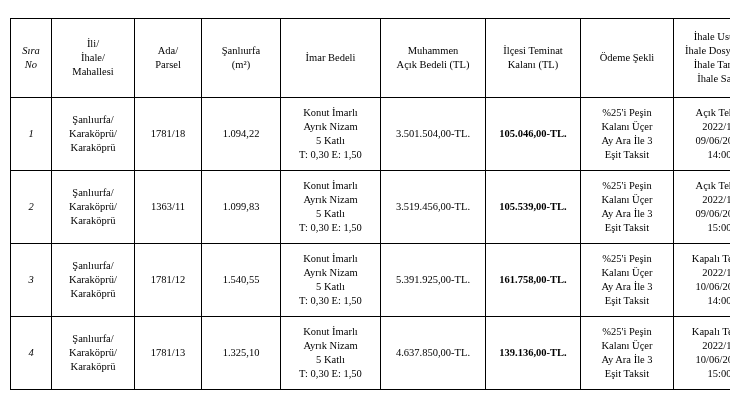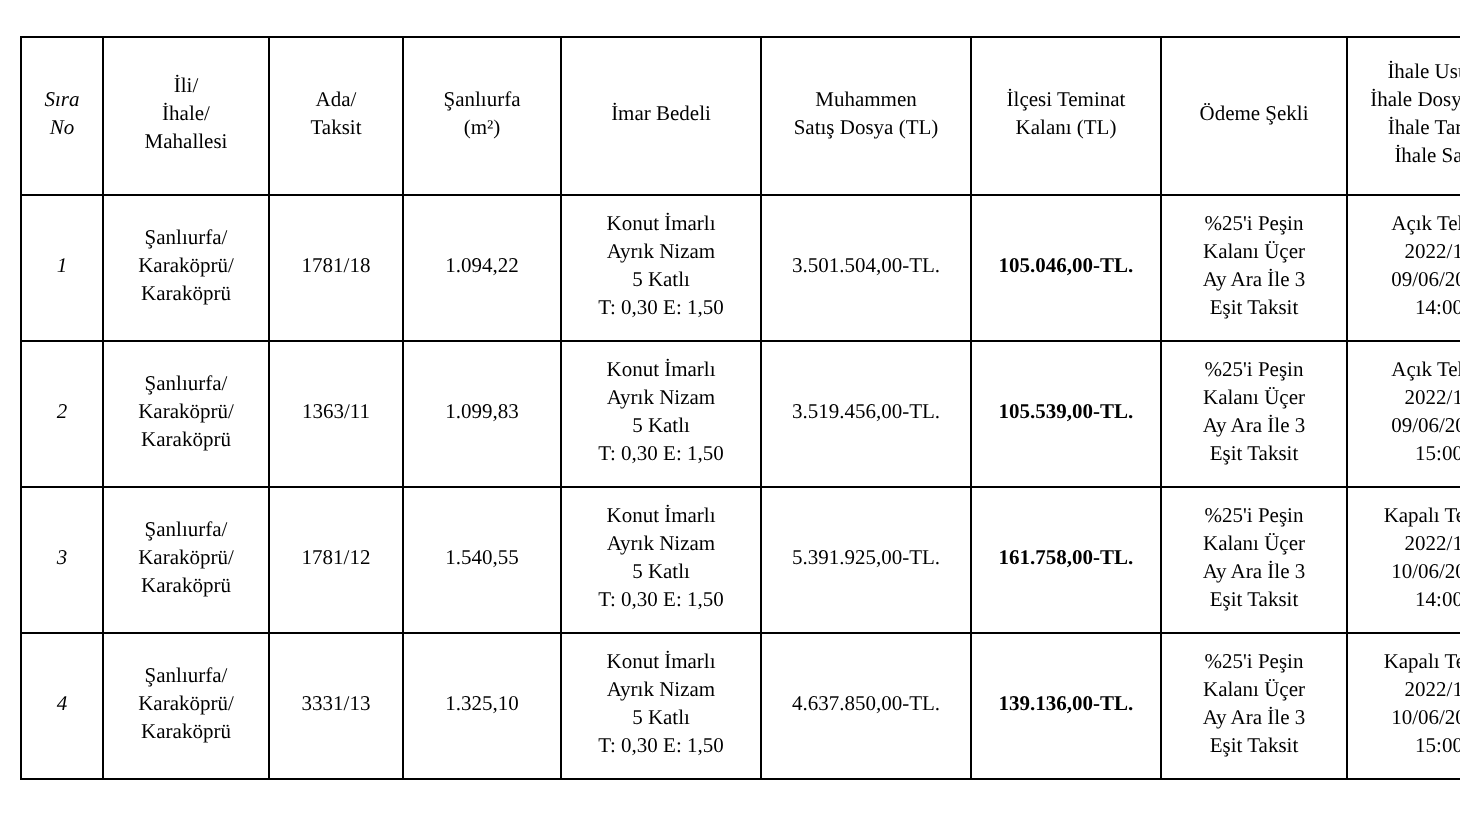--- a/index.html
+++ b/index.html
@@ -69,32 +69,32 @@
           <span>Sıra</span>
           <span>No</span>
         </th>
         <th class="col-loc cell-lines">
           <span>İli/</span>
           <span>İhale/</span>
           <span>Mahallesi</span>
         </th>
         <th class="col-ada cell-lines">
           <span>Ada/</span>
-          <span>Taksit</span>
+          <span>Parsel</span>
         </th>
         <th class="col-area cell-lines">
           <span>Şanlıurfa</span>
           <span>(m²)</span>
         </th>
         <th class="col-imar cell-lines">
           <span>İmar Bedeli</span>
         </th>
         <th class="col-muh cell-lines">
           <span>Muhammen</span>
-          <span>Satış Dosya (TL)</span>
+          <span>Açık Bedeli (TL)</span>
         </th>
         <th class="col-gec cell-lines">
           <span>İlçesi Teminat</span>
           <span>Kalanı (TL)</span>
         </th>
         <th class="col-ode cell-lines">
           <span>Ödeme Şekli</span>
         </th>
         <th class="col-usul cell-lines">
           <span>İhale Usulü/</span>
@@ -195,21 +195,21 @@
           <span>14:00</span>
         </td>
       </tr>
       <tr>
         <td class="col-sira">4</td>
         <td class="col-loc cell-lines">
           <span>Şanlıurfa/</span>
           <span>Karaköprü/</span>
           <span>Karaköprü</span>
         </td>
-        <td class="col-ada">3331/13</td>
+        <td class="col-ada">1781/13</td>
         <td class="col-area">1.325,10</td>
         <td class="col-imar cell-lines">
           <span>Konut İmarlı</span>
           <span>Ayrık Nizam</span>
           <span>5 Katlı</span>
           <span>T: 0,30 E: 1,50</span>
         </td>
         <td class="col-muh">4.637.850,00-TL.</td>
         <td class="col-gec">139.136,00-TL.</td>
         <td class="col-ode cell-lines">

